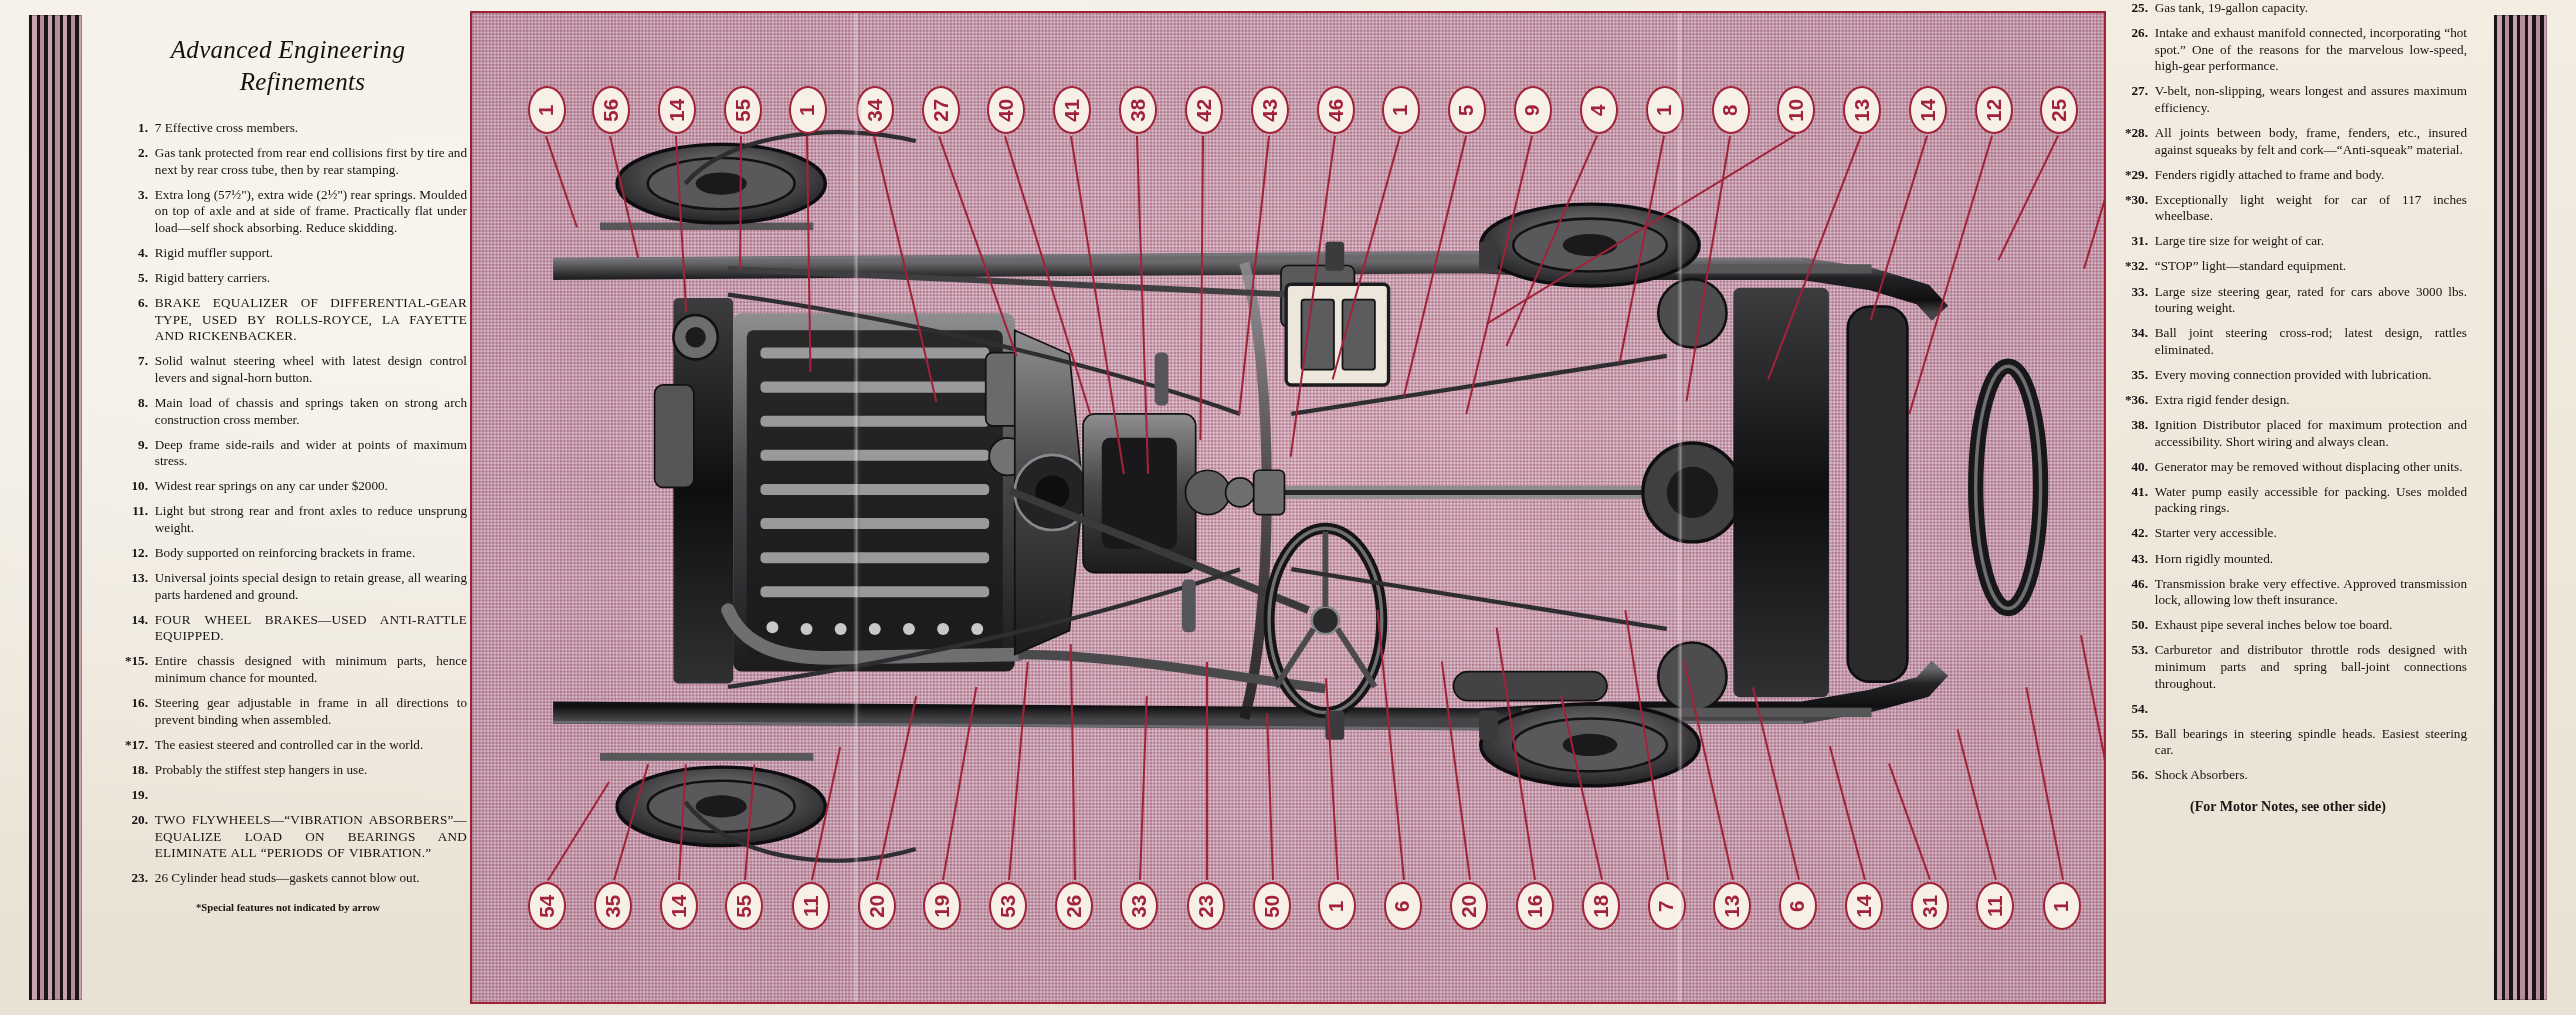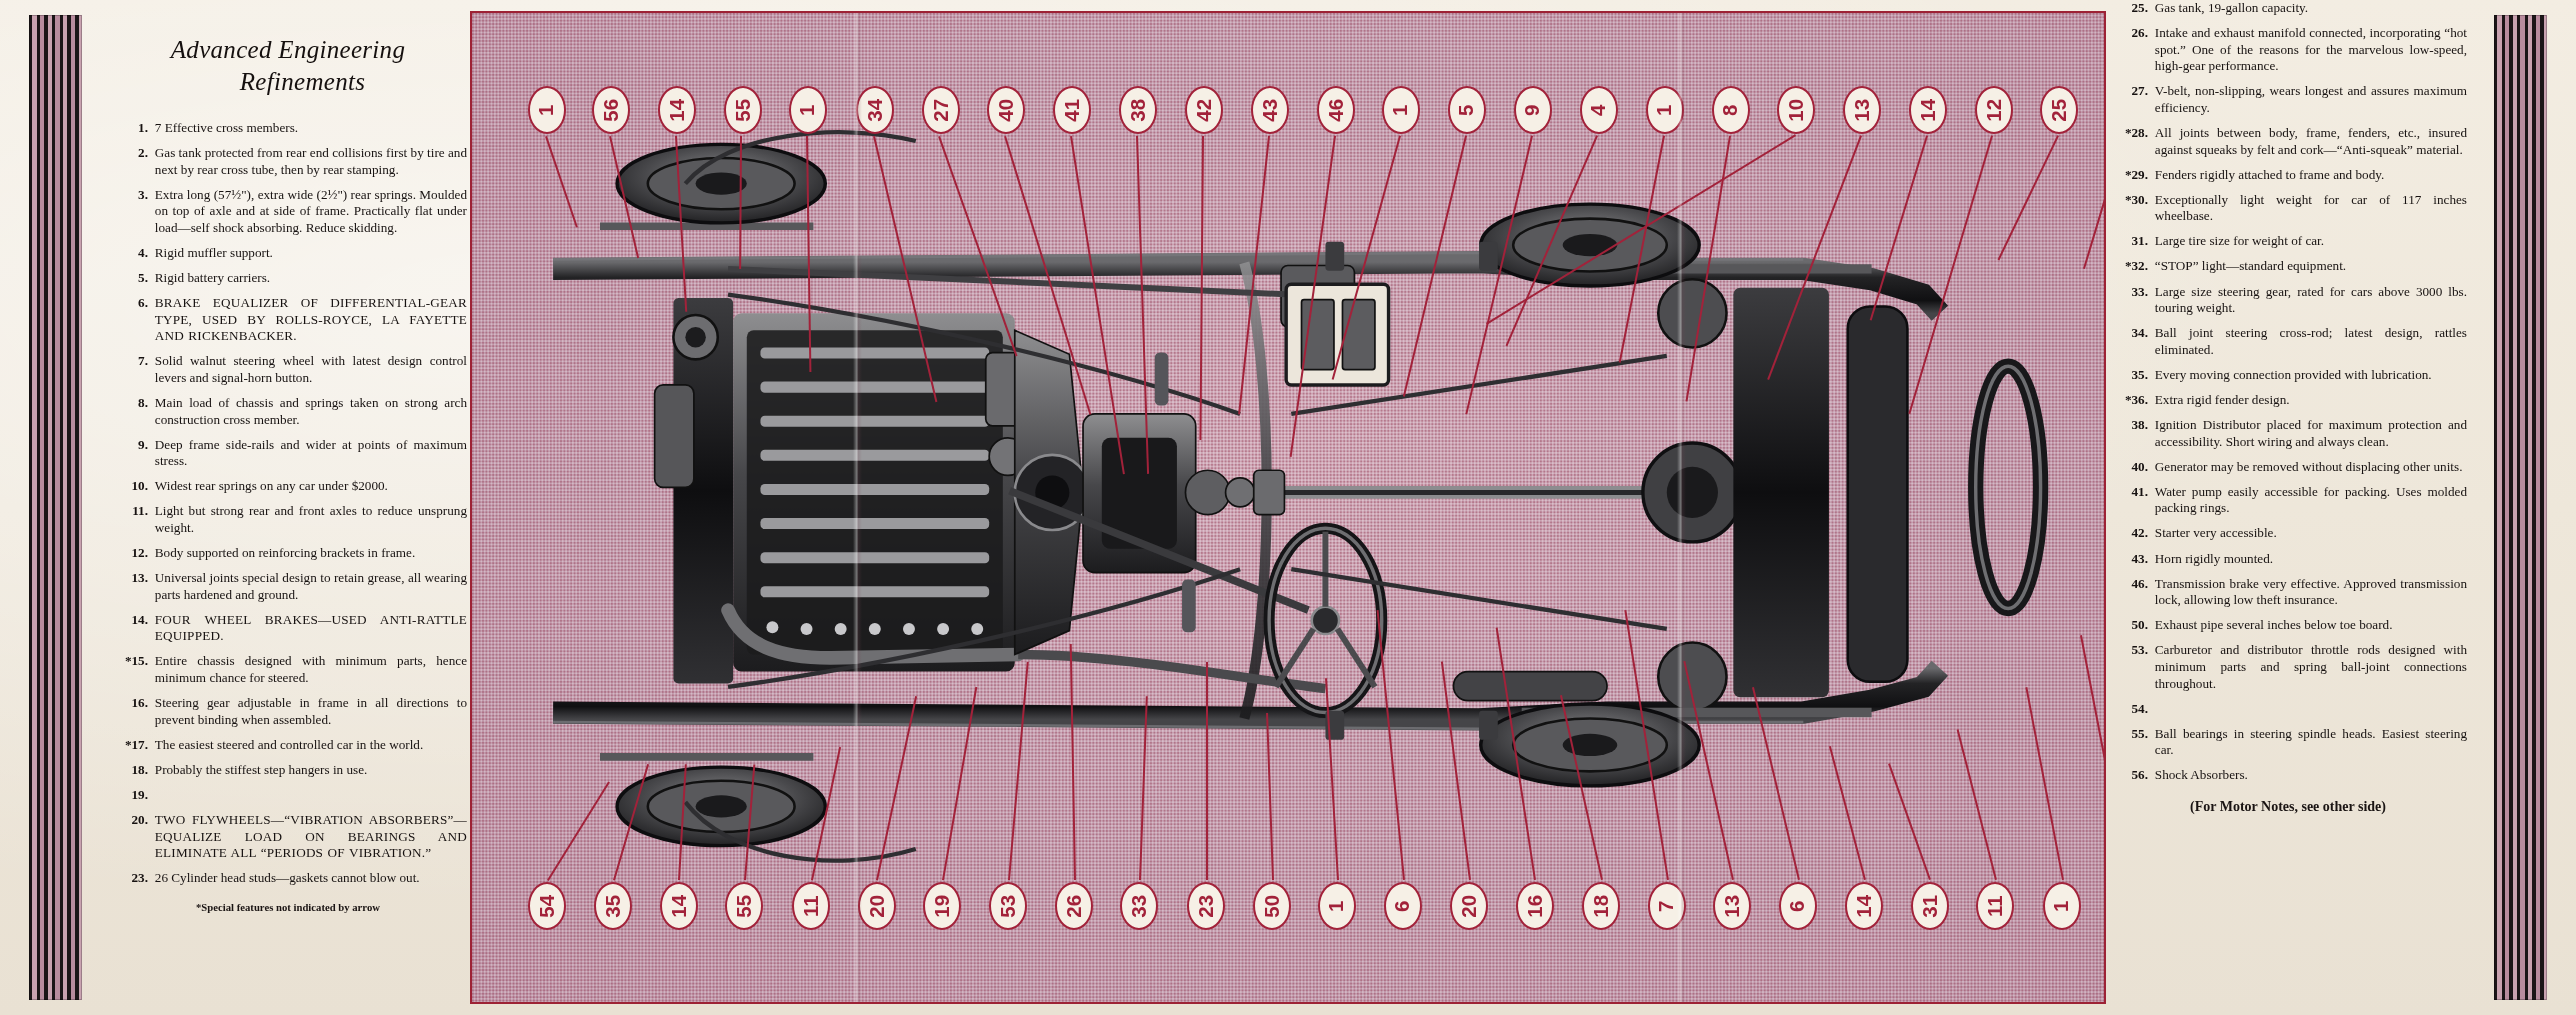--- a/index.html
+++ b/index.html
@@ -222,21 +222,21 @@
         <li>
           <div class="num">13.</div>
           <div class="txt">Universal joints special design to retain grease, all wearing parts hardened and ground.</div>
         </li>
         <li>
           <div class="num">14.</div>
           <div class="txt caps">FOUR WHEEL BRAKES—USED ANTI-RATTLE EQUIPPED.</div>
         </li>
         <li>
           <div class="num">*15.</div>
-          <div class="txt">Entire chassis designed with minimum parts, hence minimum chance for steered.</div>
+          <div class="txt">Entire chassis designed with minimum parts, hence minimum chance for mounted.</div>
         </li>
         <li>
           <div class="num">16.</div>
           <div class="txt">Steering gear adjustable in frame in all directions to prevent binding when assembled.</div>
         </li>
         <li>
           <div class="num">*17.</div>
           <div class="txt">The easiest steered and controlled car in the world.</div>
         </li>
         <li>

